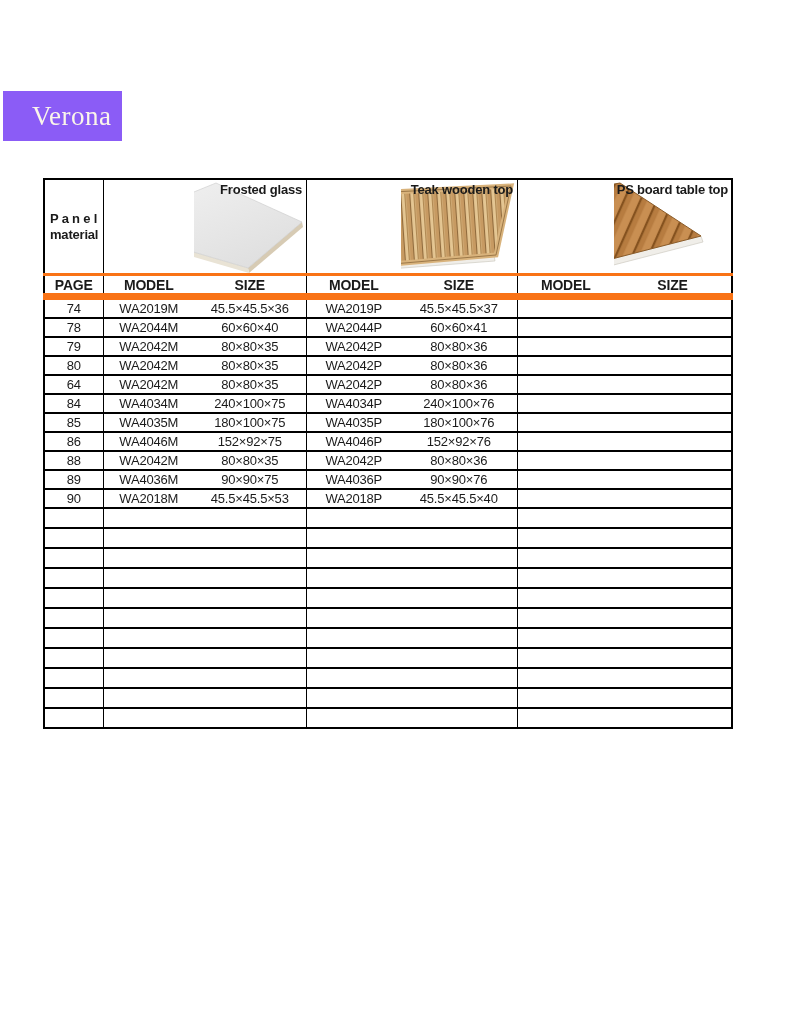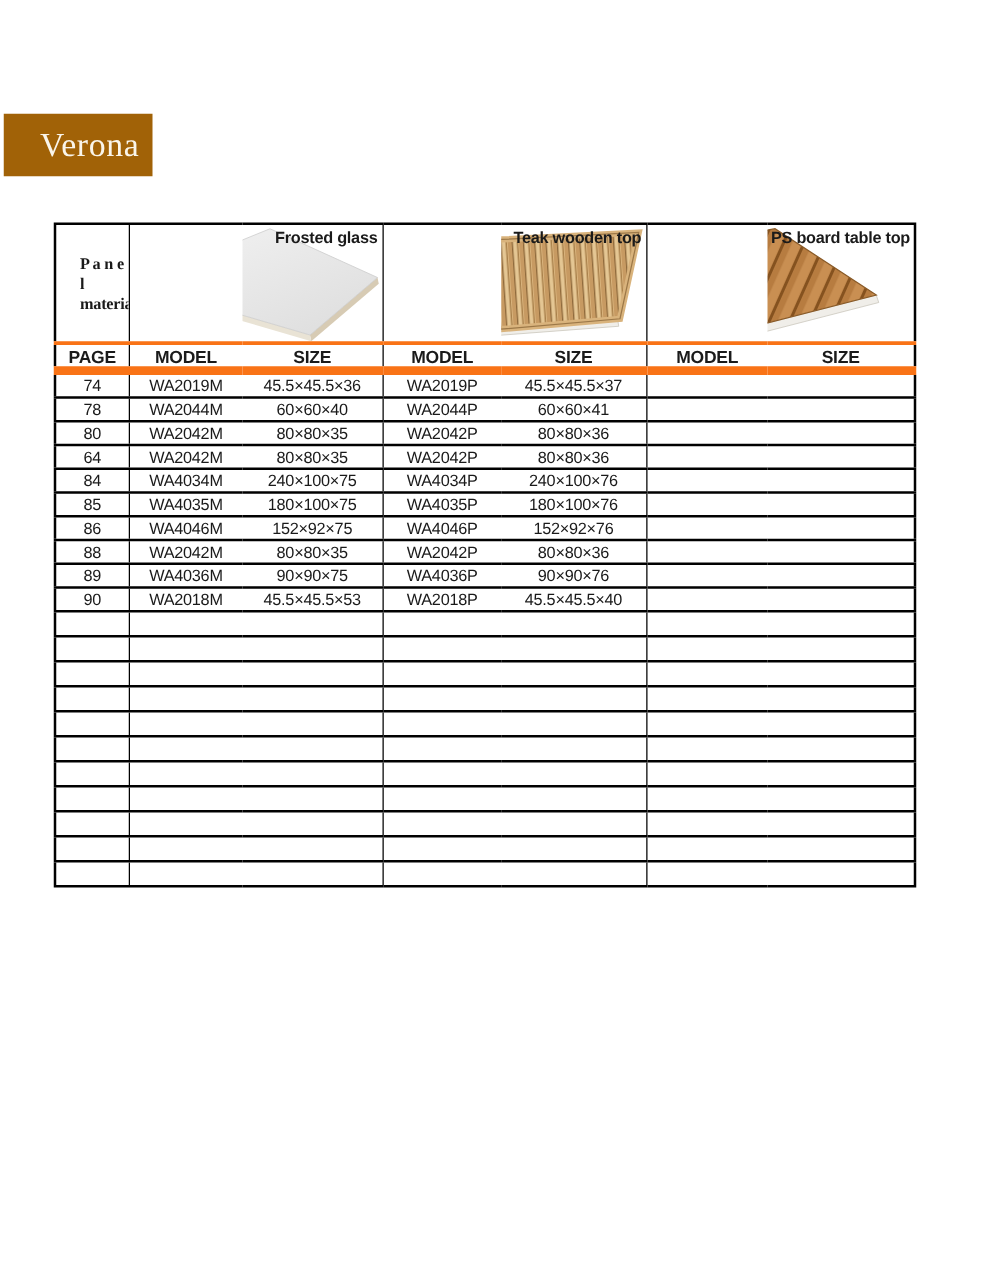--- a/index.html
+++ b/index.html
@@ -39,34 +39,34 @@
     letter-spacing:-0.2px;
   }
   td.v-r { border-right:1.5px solid #000; }
   td.no-r { border-right:none; }
   tr.img-row td { border-bottom:3px solid #f97316; height:93px; vertical-align:middle; }
   tr.colhead-row td { border-bottom:7px solid #f97316; height:17px; font-weight:bold; font-size:14px; text-align:center; }
   tr.data-row td { height:17px; line-height:17px; text-align:center; }
   tr.empty-row td { height:18px; }
   .panel-material {
     font-weight:bold; font-size:13px; line-height:16px;
-    padding-left:19px; white-space:normal;font-family:Liberation Serif, serif;
+    padding-left:5px; white-space:normal;
   }
   .img-cell { position:relative; }
   .img-cell .cell-label {
     position:absolute; top:2px; right:4px;
     font-weight:bold; font-size:13px; letter-spacing:-0.2px;
     z-index:2;
   }
   .img-cell svg { position:absolute; left:0; top:0; z-index:1; }
 </style>
 </head>
 <body>
 
-<div class="brand-box" style="background: #a16207;">
+<div class="brand-box" style="background: #8b5cf6;">
   <span class="brand-text">Verona</span>
 </div>
 
 <div class="catalog-table-wrap">
   <table class="catalog">
     <colgroup>
       <col style="width:59px">
         <col style="width:91px">
         <col style="width:112px">
       <col style="width:95px">
@@ -164,20 +164,29 @@
         <tr class="data-row">
     <td class="v-r">78</td>
     <td class="no-r">WA2044M</td>
     <td class="v-r">60×60×40</td>
     <td class="no-r">WA2044P</td>
     <td class="v-r">60×60×41</td>
     <td class="no-r"></td>
     <td></td>
   </tr>
         <tr class="data-row">
+    <td class="v-r">79</td>
+    <td class="no-r">WA2042M</td>
+    <td class="v-r">80×80×35</td>
+    <td class="no-r">WA2042P</td>
+    <td class="v-r">80×80×36</td>
+    <td class="no-r"></td>
+    <td></td>
+  </tr>
+        <tr class="data-row">
     <td class="v-r">80</td>
     <td class="no-r">WA2042M</td>
     <td class="v-r">80×80×35</td>
     <td class="no-r">WA2042P</td>
     <td class="v-r">80×80×36</td>
     <td class="no-r"></td>
     <td></td>
   </tr>
         <tr class="data-row">
     <td class="v-r">64</td>

